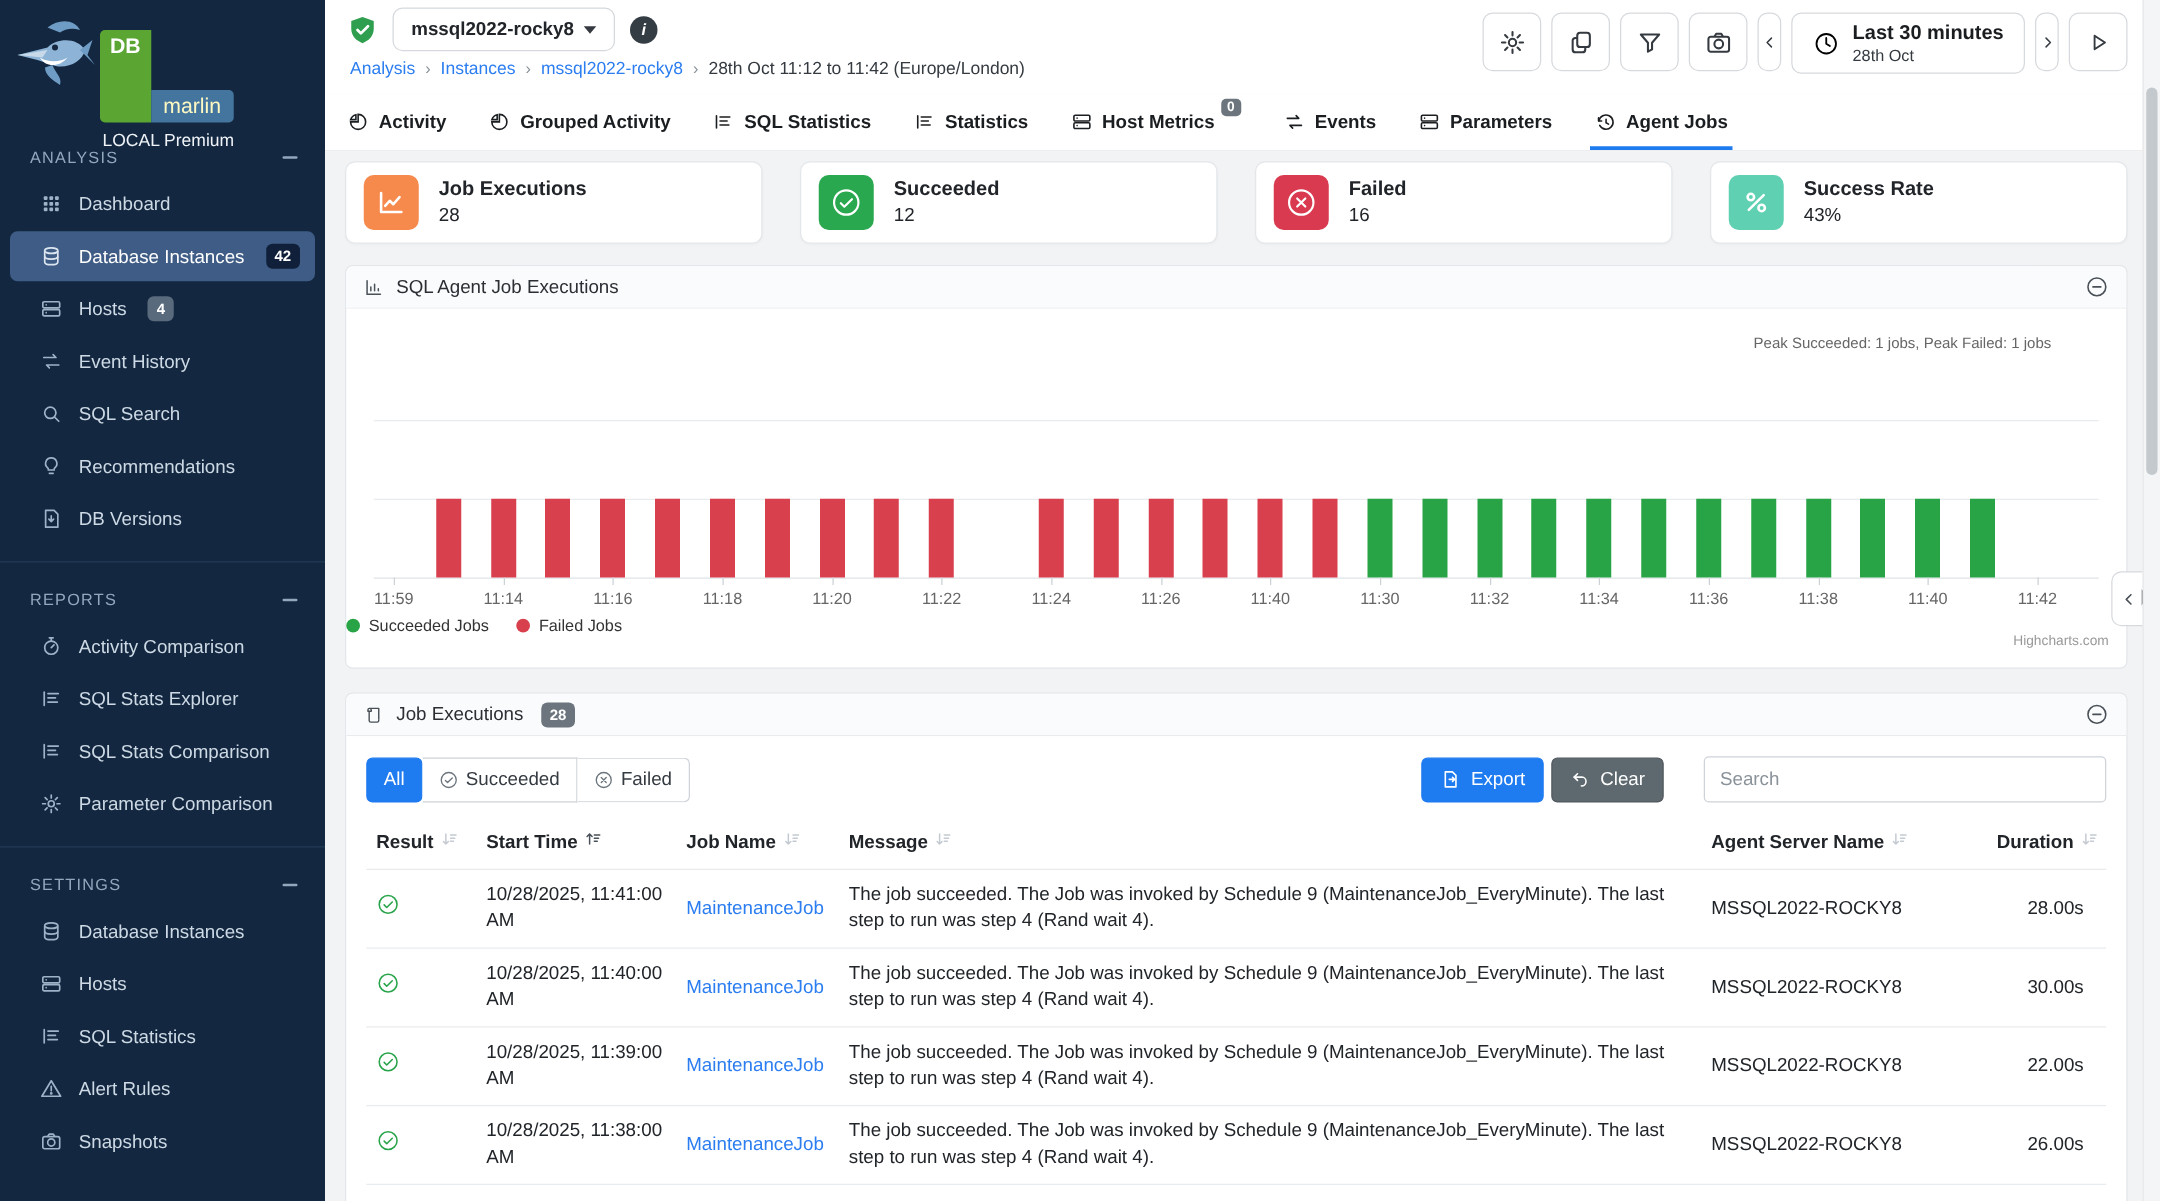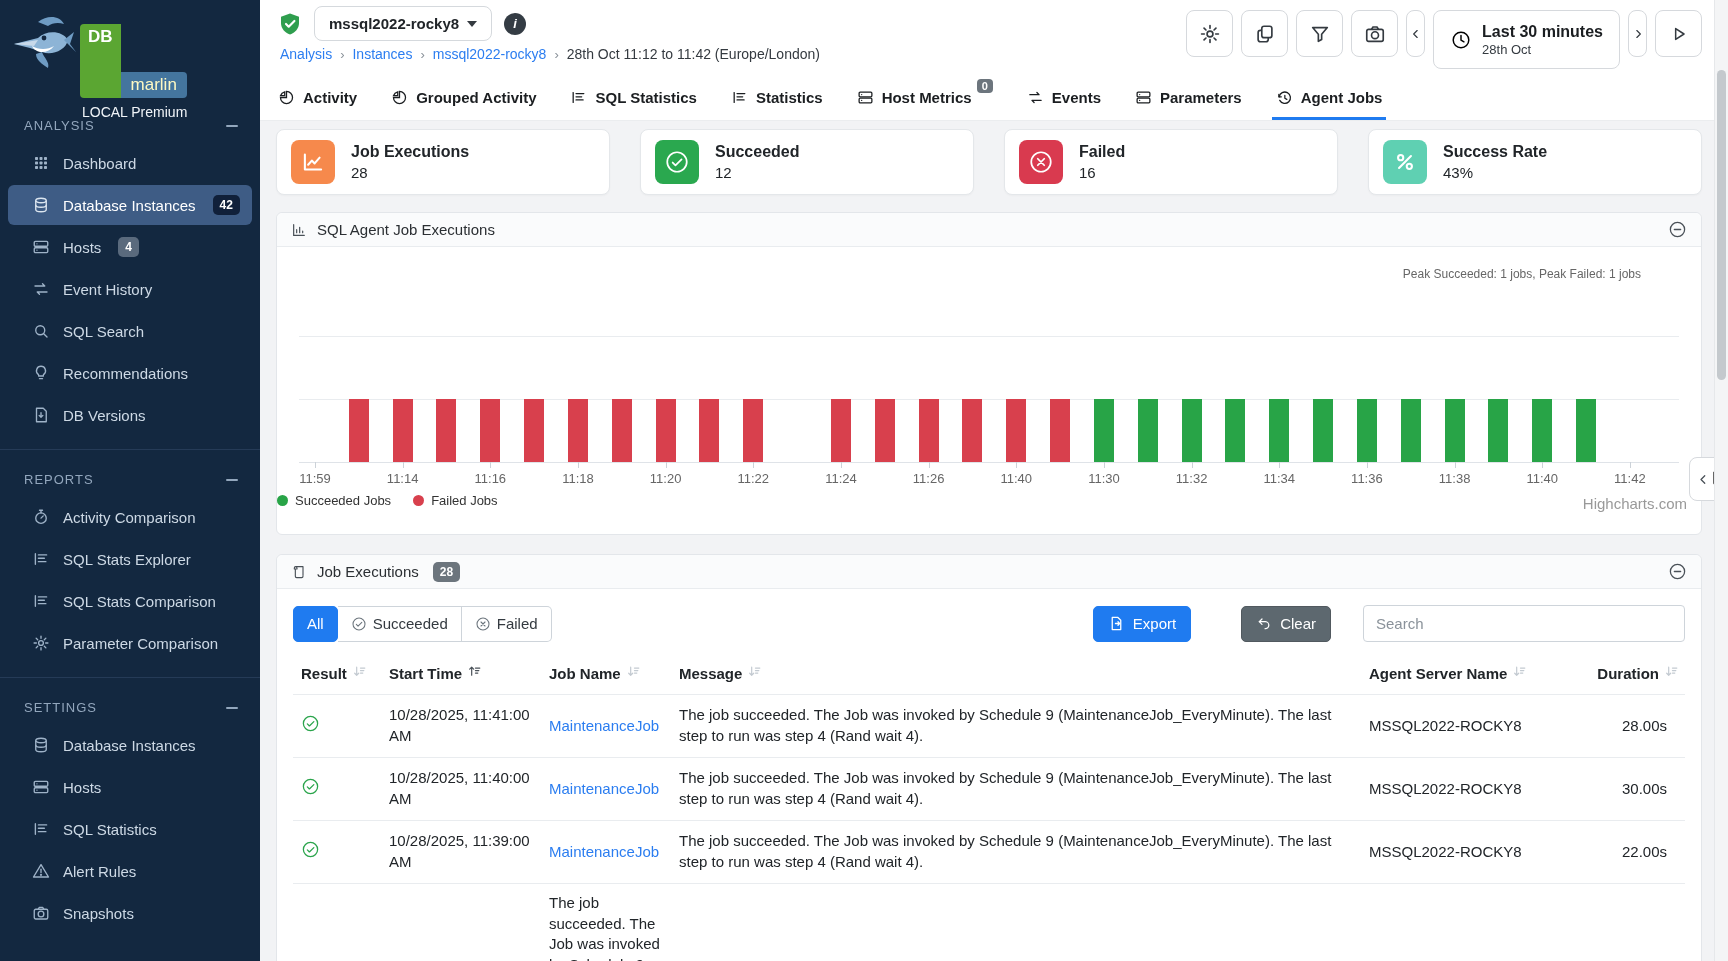--- a/index.html
+++ b/index.html
@@ -34,21 +34,21 @@
   .inst-btn { display:flex; align-items:center; gap:8px; border:1px solid #d5d9dd; border-radius:8px; background:#fff; padding:8px 14px; font-size:15px; font-weight:bold; color:#212529; cursor:pointer; }
   .caret { width:0; height:0; border-left:5px solid transparent; border-right:5px solid transparent; border-top:6px solid #343a40; }
   .info-circle { width:22px; height:22px; background:#343c44; color:#fff; border-radius:50%; display:flex; align-items:center; justify-content:center; font-size:13px; font-weight:bold; font-style:italic; cursor:pointer; }
   .crumbs { position:absolute; left:20px; top:46px; display:flex; gap:8px; align-items:center; font-size:14px; }
   .crumb-link { color:#2b7df0; cursor:pointer; text-decoration:none; }
   .crumb-sep { color:#8a929a; font-size:13px; }
   .crumb-cur { color:#343a40; }
   .toolbar { position:absolute; top:10px; right:26px; display:flex; align-items:flex-start; gap:8px; }
   .tbtn { height:47px; min-width:47px; background:#fff; border:1px solid #d6d9dd; border-radius:8px; display:flex; align-items:center; justify-content:center; color:#343a40; cursor:pointer; }
   .tbtn.narrow { min-width:19px; width:19px; }
-  .timebtn { height:59px; background:#fff; border:1px solid #d6d9dd; border-radius:8px; display:flex; align-items:center; gap:10px; padding:0 16px; cursor:pointer; }
+  .timebtn { height:49px; background:#fff; border:1px solid #d6d9dd; border-radius:8px; display:flex; align-items:center; gap:10px; padding:0 16px; cursor:pointer; }
   .timebtn .tt { text-align:left; }
   .timebtn .t1 { font-size:16px; font-weight:bold; color:#1b1e21; }
   .timebtn .t2 { font-size:13px; color:#343a40; margin-top:1px; }
 
   .tabsrow { position:absolute; left:0; top:75px; width:100%; height:46px; background:#fff; border-bottom:1px solid #ebedef; display:flex; align-items:stretch; gap:34px; padding:0 0 0 18px; }
   .tab { display:flex; align-items:center; gap:8px; font-size:15px; font-weight:bold; color:#1b1e21; cursor:pointer; position:relative; }
   .tab .ic { color:#1b1e21; }
   .tab.active::after { content:""; position:absolute; left:-4px; right:-4px; bottom:0; height:3px; background:#1f7bf0; }
   .tab .supbadge { background:#6c757d; color:#fff; font-size:11px; font-weight:bold; border-radius:4px; padding:1px 5px; align-self:flex-start; margin:4px 0 0 -3px; }
 
@@ -71,35 +71,35 @@
   .chart-body { position:relative; height:288px; }
   .peak-note { position:absolute; right:60px; top:20px; font-size:12px; color:#666; }
   .gridline { position:absolute; left:22px; right:22px; height:1px; background:#e9ecef; }
   .baseline { position:absolute; left:22px; right:22px; height:1px; background:#dfe3e8; top:215px; }
   .bar { position:absolute; width:20px; }
   .xtick { position:absolute; top:215px; width:1px; height:6px; background:#ccd2d8; }
   .xlabel { position:absolute; top:224px; transform:translateX(-50%); font-size:13px; color:#666; }
   .legend { position:absolute; left:0; right:0; top:246px; display:flex; justify-content:flex-start; gap:22px; }
   .legend-item { display:flex; align-items:center; gap:7px; font-size:13px; color:#333; font-weight:500; cursor:pointer; }
   .ldot { width:11px; height:11px; border-radius:50%; }
-  .credit { position:absolute; right:14px; top:248px; font-size:15px; color:#999; }
+  .credit { position:absolute; right:14px; top:260px; font-size:11px; color:#999; }
 
   .jobs-panel { top:554px; height:470px; }
   .jobs-body { padding:16px 16px 0 16px; }
   .jobs-toolbar { display:flex; align-items:center; }
   .btn-group { display:flex; }
   .fbtn { height:36px; padding:0 13px; border:1px solid #ced4da; background:#fff; color:#343a40; font-size:15px; display:flex; align-items:center; gap:6px; cursor:pointer; }
   .fbtn.first { border-radius:5px 0 0 5px; }
   .fbtn.last { border-radius:0 5px 5px 0; border-left:none; }
   .fbtn.mid { border-left:none; }
   .fbtn.sel { background:#1f7bf0; border-color:#1f7bf0; color:#fff; border-radius:5px; }
   .fbtn .ic { color:#6c757d; }
   .jt-right { margin-left:auto; display:flex; align-items:center; gap:6px; }
   .btn-blue { height:36px; background:#1f7bf0; border:1px solid #1f7bf0; color:#fff; font-size:15px; border-radius:5px; padding:0 14px; display:flex; align-items:center; gap:8px; cursor:pointer; }
-  .btn-slate { height:36px; background:#5d686f; border:1px solid #51595f; color:#fff; font-size:15px; border-radius:5px; padding:0 14px; display:flex; align-items:center; gap:8px; cursor:pointer;margin-left:44px; }
+  .btn-slate { height:36px; background:#5d686f; border:1px solid #51595f; color:#fff; font-size:15px; border-radius:5px; padding:0 14px; display:flex; align-items:center; gap:8px; cursor:pointer; }
   .search { margin-left:26px; width:322px; height:37px; border:1px solid #ced4da; border-radius:4px; font-size:15px; padding:0 12px; color:#343a40; background:#fff; }
   .search::placeholder { color:#8a929a; }
 
   .tbl { margin-top:14px; }
   .tr { display:grid; grid-template-columns:88px 160px 130px 690px 200px 126px; align-items:center; }
   .th { font-size:15px; font-weight:bold; color:#212529; padding:8px 8px 12px 8px; display:flex; align-items:center; gap:5px; }
   .th .sort { color:#c3cad1; }
   .th .sort.on { color:#49505 7; color:#495057; }
   .trow { border-top:1px solid #e9ecef; min-height:63px; }
   .td { font-size:15px; color:#212529; padding:9px 8px; line-height:1.38; }
@@ -862,20 +862,21 @@
             <div class="td">The job succeeded. The Job was invoked by Schedule 9 (MaintenanceJob_EveryMinute). The last step to run was step 4 (Rand wait 4).</div>
             <div class="td">MSSQL2022-ROCKY8</div>
             <div class="td dur">22.00s</div>
           </div>
           <div class="tr trow">
             <div class="td"><span class="ic" style="color:#2aa44b">
                   <svg width="19" height="19" viewBox="0 0 24 24">
                     <use href="#i-okc"></use>
                   </svg>
                 </span></div>
+            <div class="td">10/28/2025, 11:38:00 AM</div>
             <div class="td"><a class="joblink">MaintenanceJob</a></div>
             <div class="td">The job succeeded. The Job was invoked by Schedule 9 (MaintenanceJob_EveryMinute). The last step to run was step 4 (Rand wait 4).</div>
             <div class="td">MSSQL2022-ROCKY8</div>
             <div class="td dur">26.00s</div>
           </div>
           <div class="tr trow">
             <div class="td"></div>
             <div class="td">10/28/2025, 11:37:00 AM</div>
             <div class="td"></div>
             <div class="td">The job succeeded. The Job was invoked by Schedule 9 (MaintenanceJob_EveryMinute). The last step to run was step 4 (Rand wait 4).</div>

